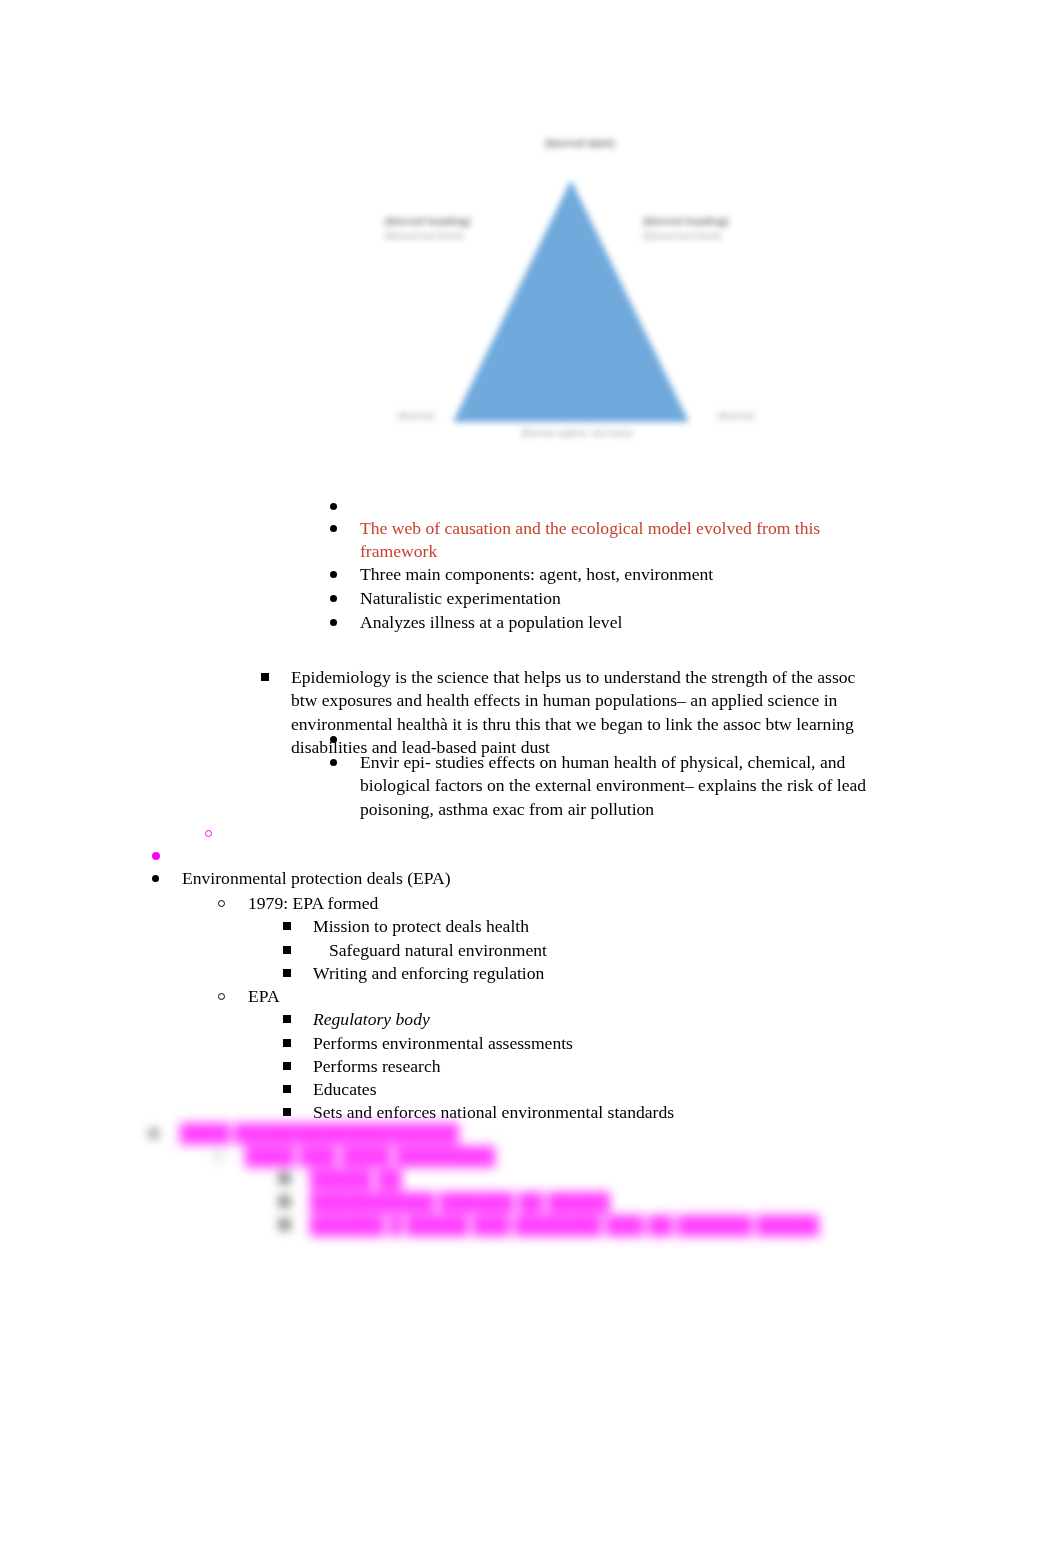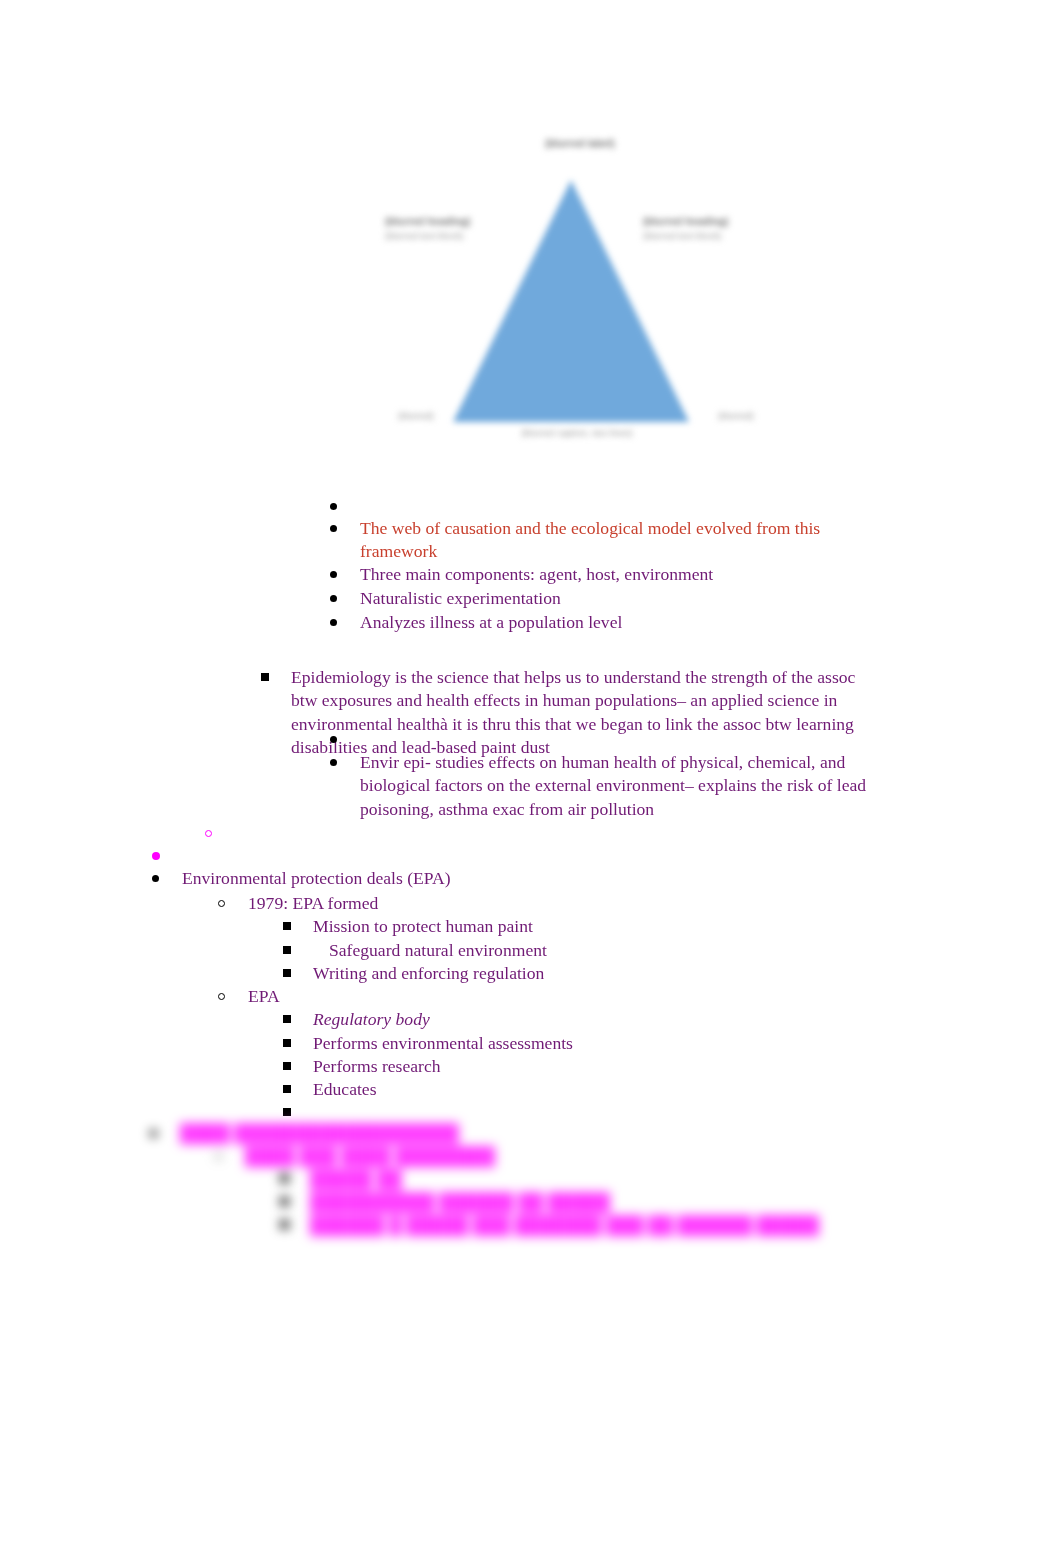--- a/index.html
+++ b/index.html
@@ -162,21 +162,21 @@
     width: 8px;
     height: 8px;
     background: #000;
     vertical-align: middle;
     position: relative;
     top: -2px;
   }
   .txt {
     font-size: 17.6px;
     line-height: 23.4px;
-    color: #701a75;
+    color: #000000;
     font-family: "Liberation Serif", "DejaVu Serif", serif;
   }
   .txt.red {
     color: #c8402e;
   }
 
   
   .blurblock {
     position: absolute;
     left: 150px;
@@ -298,21 +298,21 @@
       <span class="txt">Environmental protection deals (EPA)</span>
     </div>
 
     <div class="row" style="left:218px; top:892px; width:600px;">
       <span class="marker"><span class="circ"></span></span>
       <span class="txt">1979: EPA formed</span>
     </div>
 
     <div class="row" style="left:283px; top:915px; width:600px;">
       <span class="marker"><span class="sq"></span></span>
-      <span class="txt">Mission to protect human paint</span>
+      <span class="txt">Mission to protect deals health</span>
     </div>
 
     <div class="row" style="left:283px; top:939px; width:600px;gap:16px;">
       <span class="marker"><span class="sq"></span></span>
       <span class="txt">Safeguard natural environment</span>
     </div>
 
     <div class="row" style="left:283px; top:962px; width:600px;">
       <span class="marker"><span class="sq"></span></span>
       <span class="txt">Writing and enforcing regulation</span>
@@ -338,20 +338,21 @@
       <span class="txt">Performs research</span>
     </div>
 
     <div class="row" style="left:283px; top:1078px; width:600px;">
       <span class="marker"><span class="sq"></span></span>
       <span class="txt">Educates</span>
     </div>
 
     <div class="row" style="left:283px; top:1101px; width:600px;">
       <span class="marker"><span class="sq"></span></span>
+      <span class="txt">Sets and enforces national environmental standards</span>
     </div>
 
   </div>
 
   <div class="blurblock">
     <div class="brow" style="left:0px; top:4px;">
       <span class="bmark"><span class="disc"></span></span>
       <span class="btxt">████  ██████████████████</span>
     </div>
     <div class="brow" style="left:65px; top:27px;">

